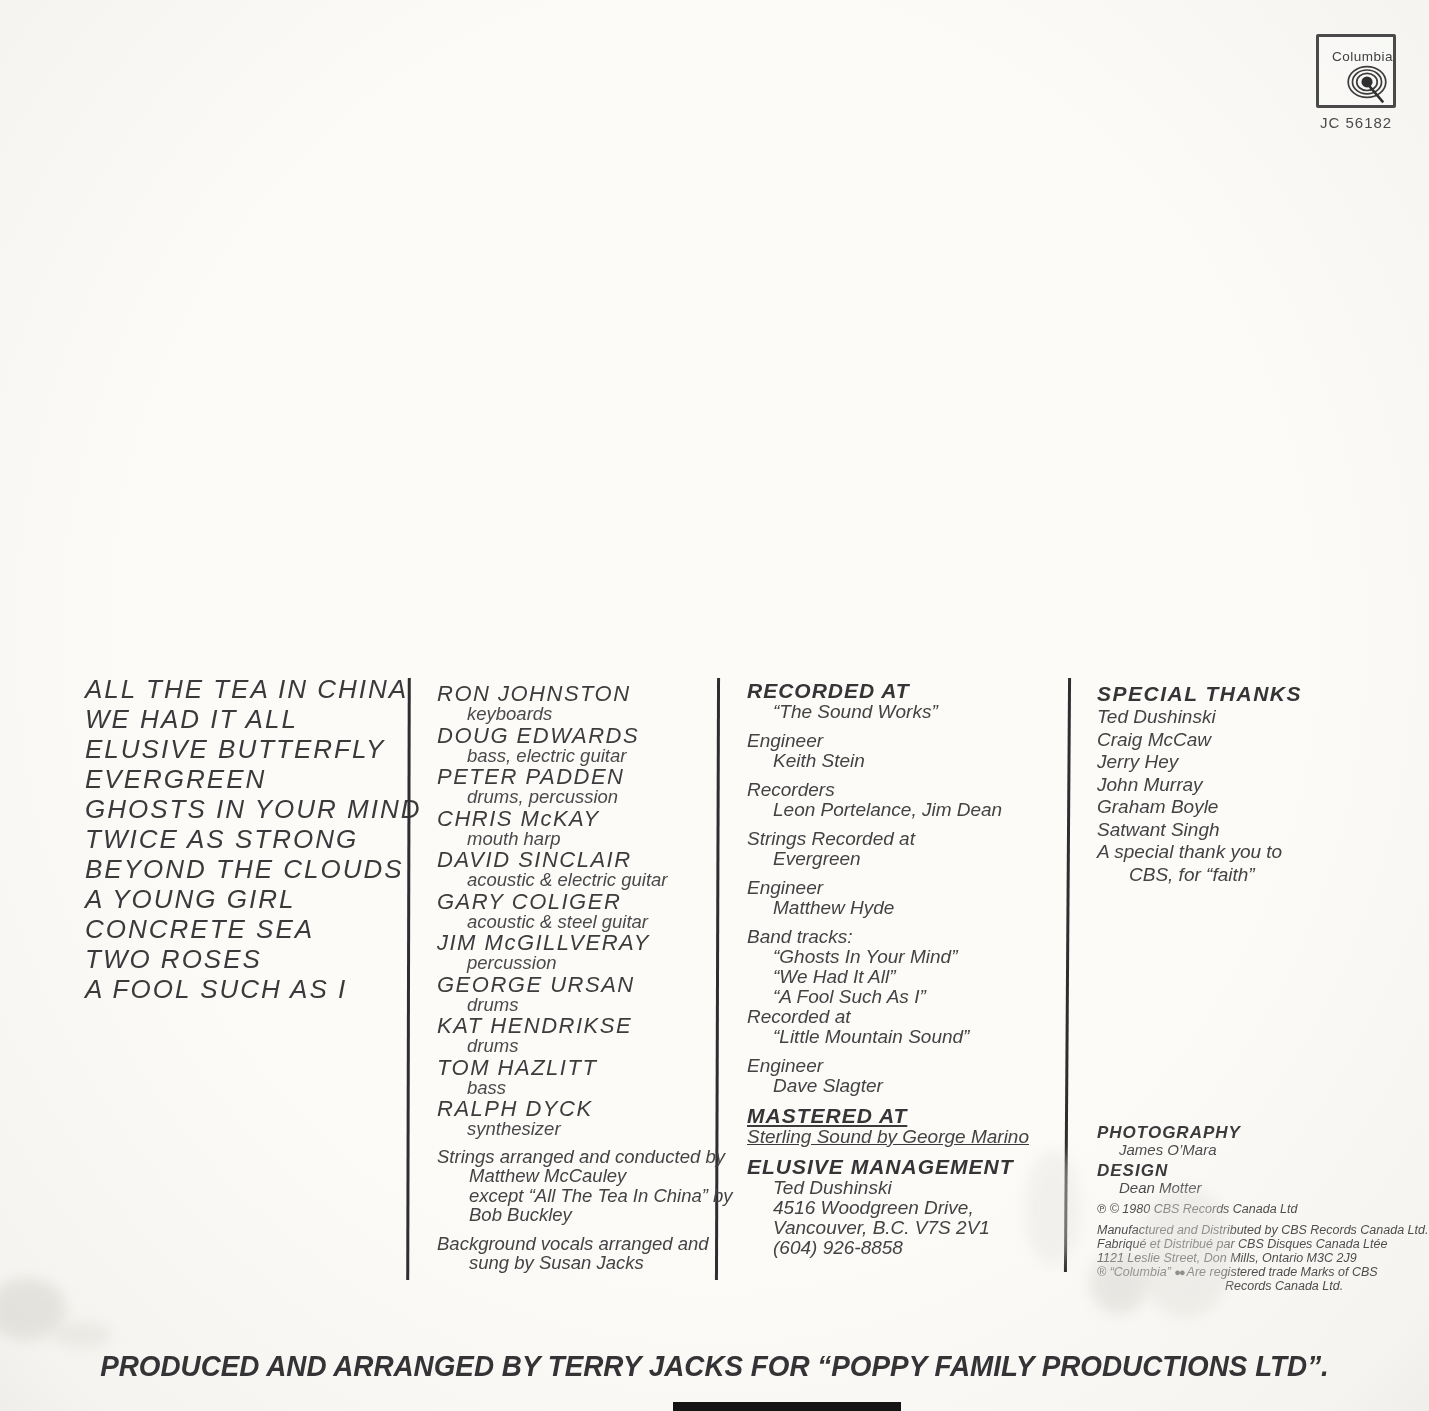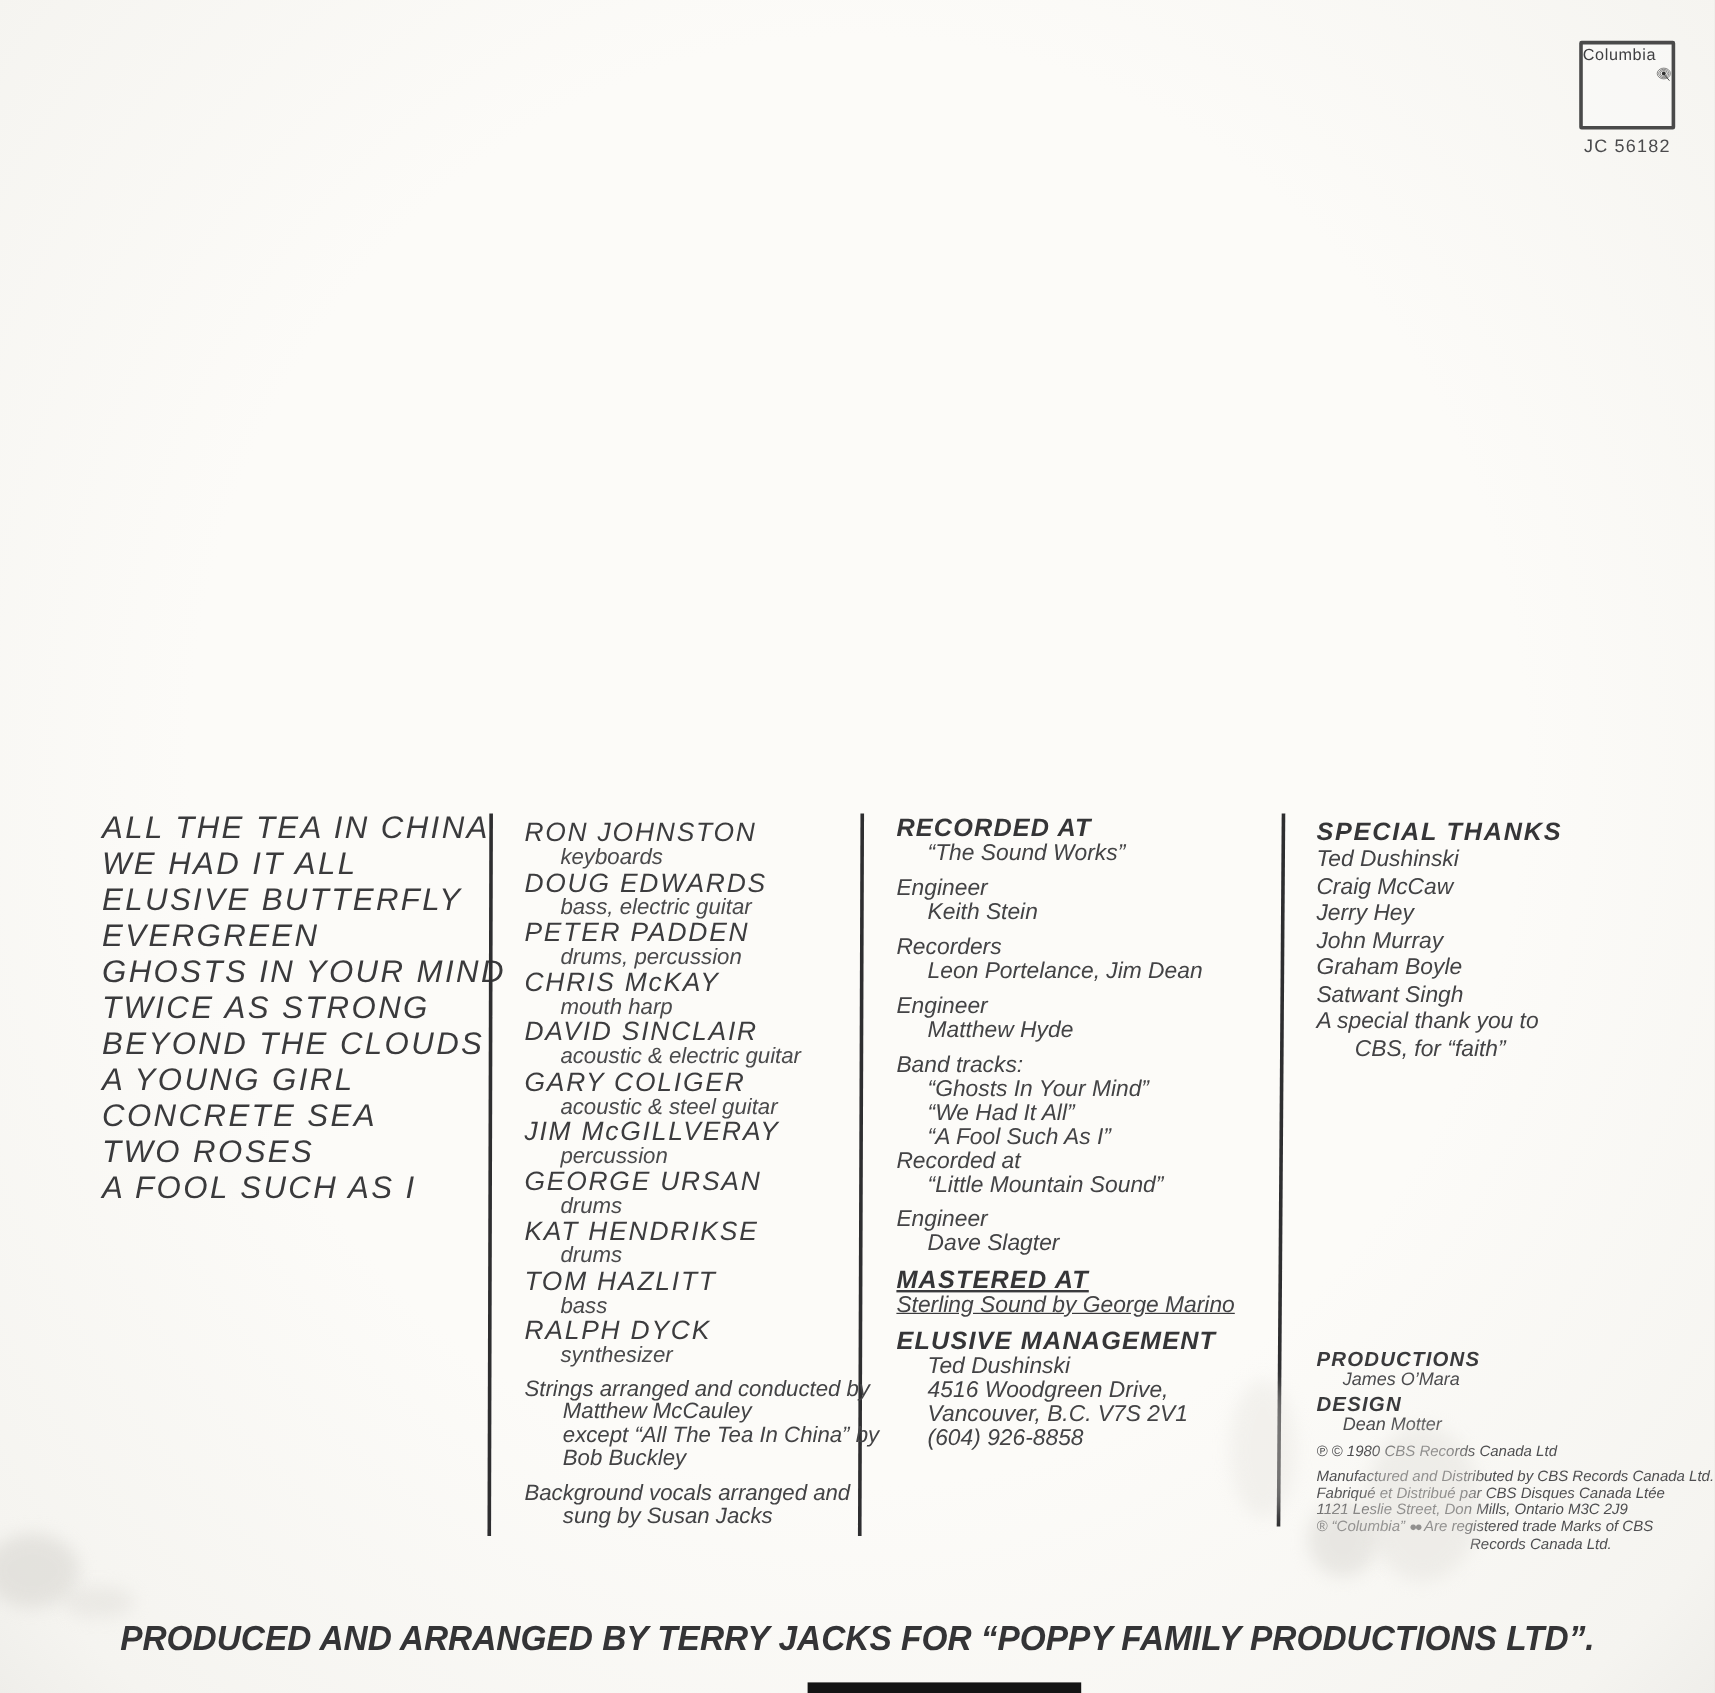--- a/index.html
+++ b/index.html
@@ -9,22 +9,22 @@
     margin:0 auto;
     background:radial-gradient(ellipse at 50% 45%, #fcfbf8 55%, #f5f4f0 92%, #efeeea 100%);
     overflow:hidden;
     font-family:"Liberation Sans", sans-serif;
     color:#3b3b3d;
   }
   
   .logo-block{position:absolute;left:1316px;top:34px;width:110px;}
   .logo-box{
     width:80px;height:74px;border:3px solid #4a4a4a;border-radius:2px;
-    display:flex;flex-direction:row;align-items:flex-start;justify-content:flex-start;
-    padding-top:1px;box-sizing:border-box;background:rgba(250,250,248,.6);
+    display:flex;flex-direction:column;align-items:flex-end;justify-content:flex-start;
+    padding-top:12px;box-sizing:border-box;background:rgba(250,250,248,.6);
   }
   .logo-word{font-size:13.5px;letter-spacing:.5px;color:#3f3f41;line-height:15px;}
   .catalog{margin-top:6px;margin-left:4px;font-size:15px;letter-spacing:1px;color:#4b4b4d;}
   
   .col{position:absolute;font-style:italic;}
   .col1{left:85px;top:674px;width:305px;}
   .col1 ul{list-style:none;margin:0;padding:0;}
   .col1 li{font-size:26px;line-height:30px;letter-spacing:2px;color:#3a3a3c;white-space:nowrap;}
   .side2{margin-top:72px;}
   .divider{position:absolute;top:678px;width:3px;height:602px;background:#2e2e30;}
@@ -175,20 +175,24 @@
     </div>
     <div class="b">
       <div class="t3">Engineer</div>
       <div class="t3 ind">Keith Stein</div>
     </div>
     <div class="b">
       <div class="t3">Recorders</div>
       <div class="t3 ind">Leon Portelance, Jim Dean</div>
     </div>
     <div class="b">
+      <div class="t3">Strings Recorded at</div>
+      <div class="t3 ind">Evergreen</div>
+    </div>
+    <div class="b">
       <div class="t3">Engineer</div>
       <div class="t3 ind">Matthew Hyde</div>
     </div>
     <div class="b">
       <div class="t3">Band tracks:</div>
       <div class="t3 ind">“Ghosts In Your Mind”</div>
       <div class="t3 ind">“We Had It All”</div>
       <div class="t3 ind">“A Fool Such As I”</div>
       <div class="t3">Recorded at</div>
       <div class="t3 ind">“Little Mountain Sound”</div>
@@ -215,21 +219,21 @@
     <div class="thank">Ted Dushinski</div>
     <div class="thank">Craig McCaw</div>
     <div class="thank">Jerry Hey</div>
     <div class="thank">John Murray</div>
     <div class="thank">Graham Boyle</div>
     <div class="thank">Satwant Singh</div>
     <div class="thank">A special thank you to</div>
     <div class="thank ind2">CBS, for “faith”</div>
 
     <div class="credits">
-      <div class="chead">PRODUCTIONS</div>
+      <div class="chead">PHOTOGRAPHY</div>
       <div class="cname">James O’Mara</div>
       <div class="chead">DESIGN</div>
       <div class="cname">Dean Motter</div>
     </div>
 
     <div class="fine">
       <div class="fline">℗ © 1980 CBS Records Canada Ltd</div>
       <div class="fline fgap">Manufactured and Distributed by CBS Records Canada Ltd.</div>
       <div class="fline">Fabriqué et Distribué par CBS Disques Canada Ltée</div>
       <div class="fline">1121 Leslie Street, Don Mills, Ontario M3C 2J9</div>

